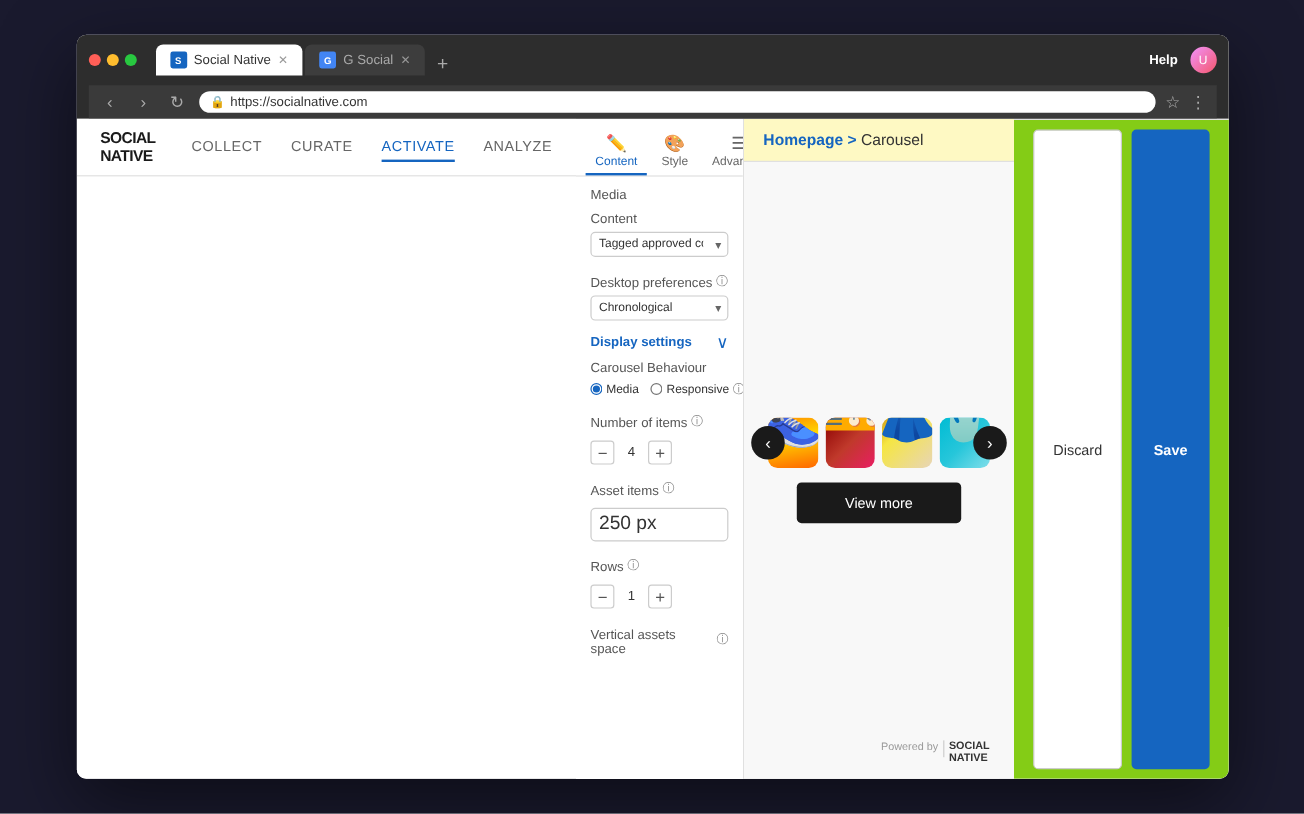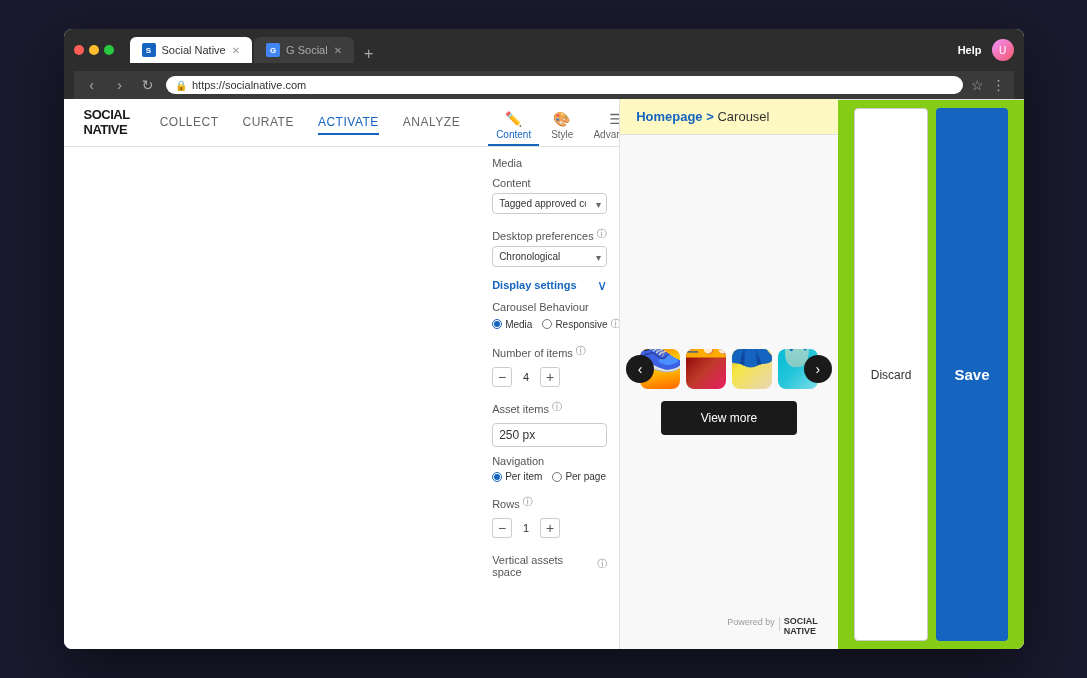--- a/index.html
+++ b/index.html
@@ -355,21 +355,21 @@
       font-size: 11px;
       color: #333;
       min-width: 20px;
       text-align: center;
     }
     .text-input {
       width: 100%;
       padding: 4px 6px;
       border: 1px solid #ccc;
       border-radius: 4px;
-      font-size: 12px;
+      font-size: 16px;
       color: #333;
       margin-top: 4px;
     }
     .info-icon {
       color: #888;
       font-size: 10px;
       cursor: help;
     }
 
     
@@ -496,21 +496,21 @@
       font-size: 12px;
       color: #333;
       cursor: pointer;
     }
     .save-btn {
       padding: 6px 18px;
       border: none;
       border-radius: 4px;
       background: #1565C0;
       color: #fff;
-      font-size: 15px;
+      font-size: 12px;
       cursor: pointer;
       font-weight: 600;
     }
 
     
     .css-image {
       width: 100%;
       height: 100%;
       position: relative;
       overflow: hidden;
@@ -703,33 +703,20 @@
           </div>
 
           <div class="form-group">
             <div class="label-with-info">
               <div class="field-label">Asset items</div>
               <span class="info-icon">ⓘ</span>
             </div>
             <input type="text" class="text-input" value="250 px" style="">
           </div>
 
-          <div class="form-group">
-            <div class="field-label">Navigation</div>
-            <div class="radio-group">
-              <label class="radio-item">
-                <input type="radio" name="navigation" checked="" style="">
-                <span>Per item</span>
-              </label>
-              <label class="radio-item">
-                <input type="radio" name="navigation" style="">
-                <span>Per page</span>
-              </label>
-            </div>
-          </div>
 
           <div class="form-group">
             <div class="label-with-info">
               <div class="field-label">Rows</div>
               <span class="info-icon">ⓘ</span>
             </div>
             <div class="number-input-row">
               <button class="num-btn">−</button>
               <span class="num-value">1</span>
               <button class="num-btn">+</button>

